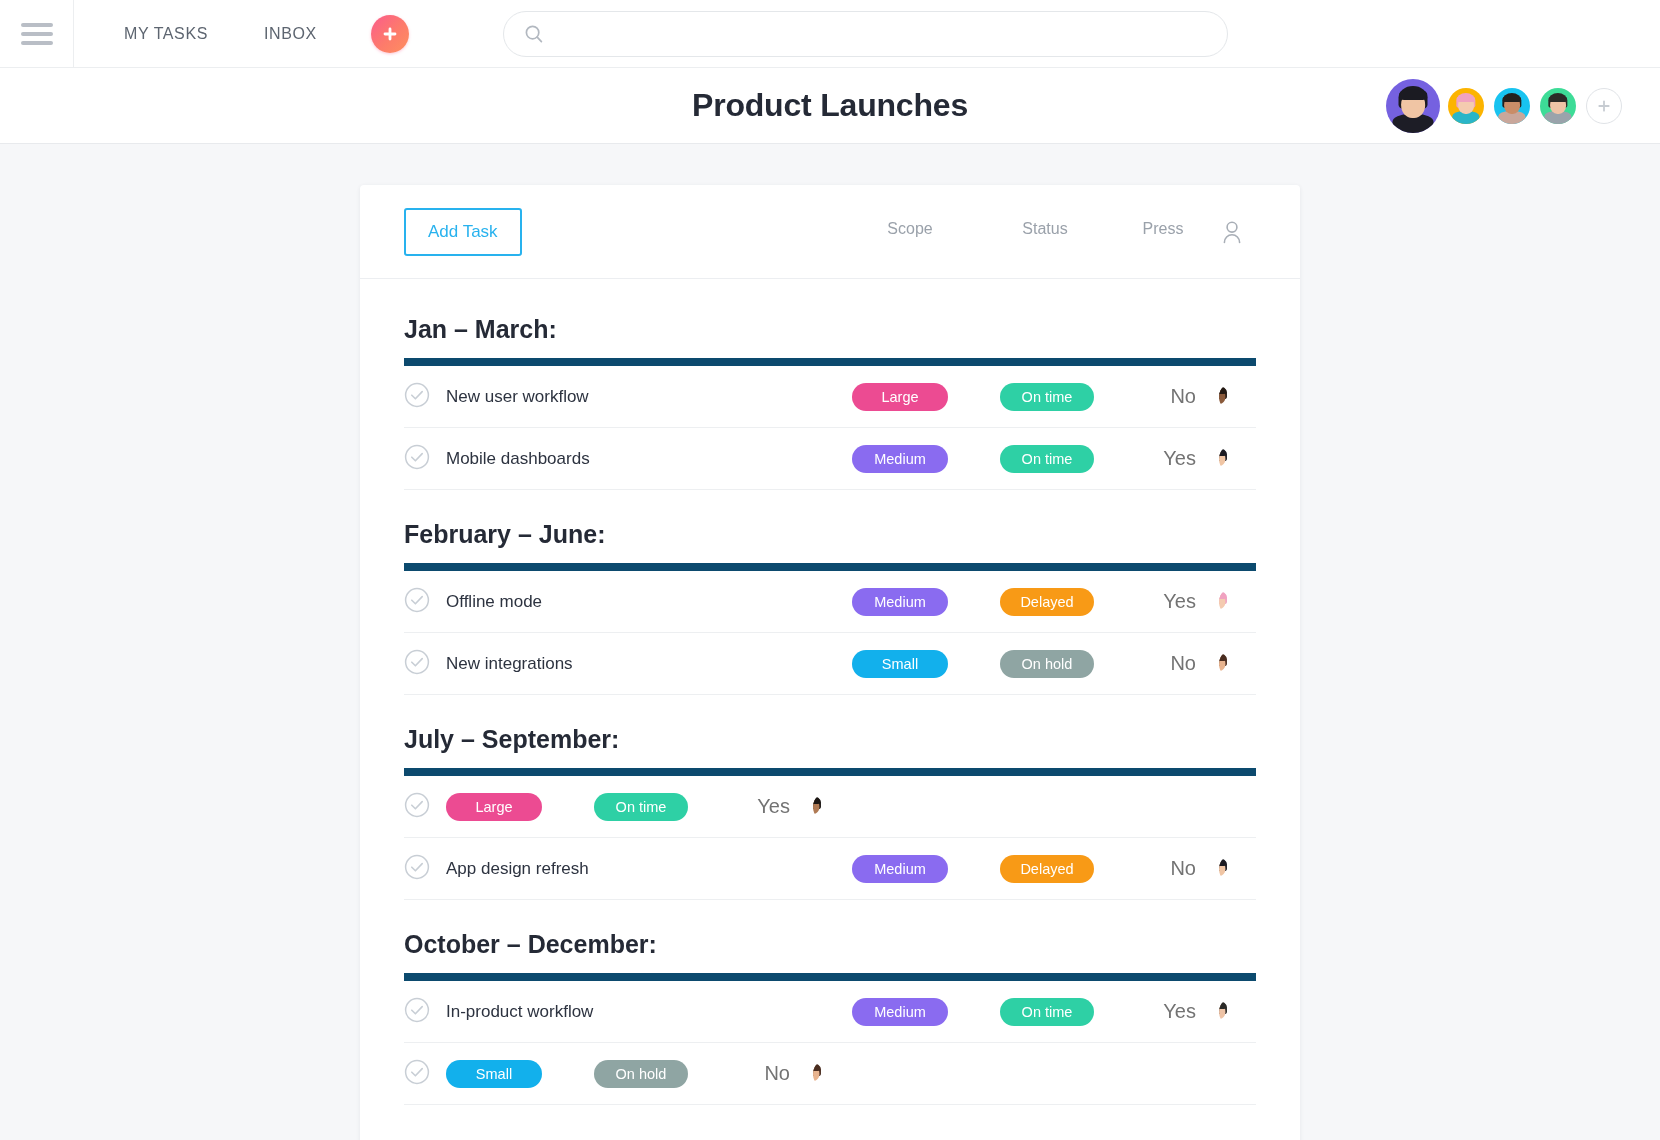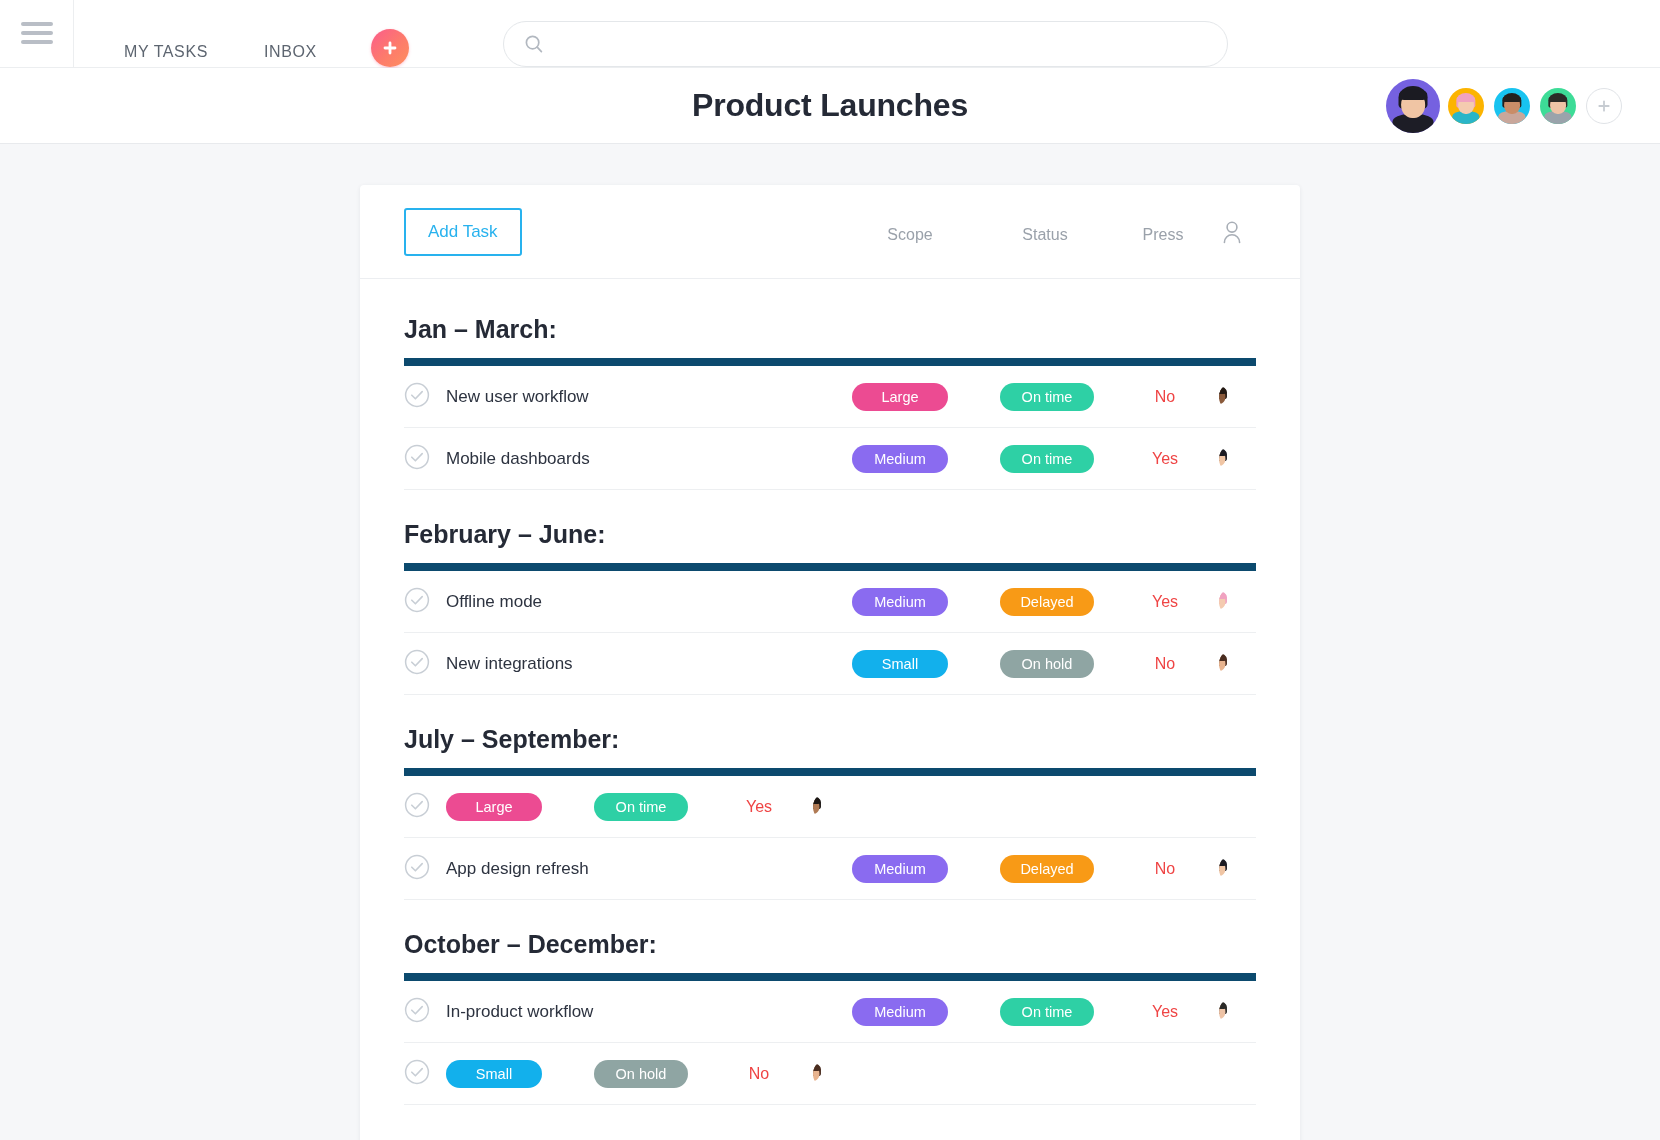--- a/index.html
+++ b/index.html
@@ -10,21 +10,21 @@
     background: #f6f7f9;
     font-family: "Liberation Sans", sans-serif;
     overflow: hidden;
   }
 
   
   .topnav {
     height: 68px;
     background: #ffffff;
     display: flex;
-    align-items: flex-end;
+    align-items: center;
     border-bottom: 1px solid #eceef0;
     position: relative;
   }
 
   .hamburger-wrap {
     width: 74px;
     height: 68px;
     display: flex;
     align-items: center;
     justify-content: center;
@@ -173,21 +173,21 @@
     background: #fff;
     font-size: 17px;
     font-family: "Liberation Sans", sans-serif;
     padding: 12px 22px;
     border-radius: 3px;
     cursor: pointer;
   }
   .col-headers {
     margin-left: auto;
     display: flex;
-    align-items: flex-end;
+    align-items: flex-start;
   }
   .col-head {
     font-size: 16px;
     color: #9aa1aa;
     text-align: center;
   }
   .col-head.scope  { width: 120px; }
   .col-head.status { width: 130px; margin-left: 10px; }
   .col-head.press  { width: 62px;  margin-left: 22px; }
   .col-head.person { width: 44px;  margin-left: 16px; display:flex; justify-content:center; }
@@ -222,21 +222,21 @@
     color: #ffffff;
     font-size: 14.5px;
     border-radius: 14px;
     height: 28px;
     line-height: 28px;
     text-align: center;
     display: inline-block;
   }
   .cell-scope  { width: 120px; display:flex; justify-content:flex-start; }
   .cell-status { width: 130px; margin-left: 10px; display:flex; justify-content:center; }
-  .cell-press  { width: 62px;  margin-left: 22px; text-align: center; font-size: 16px; color: #ef4444; }
+  .cell-press  { width: 62px;  margin-left: 22px; text-align: right; font-size: 20px; color: #737373; }
   .cell-person { width: 44px;  margin-left: 16px; display:flex; justify-content:center; }
 
   .badge.scope  { width: 96px; }
   .badge.status { width: 94px; }
 
   .row-avatar { width: 30px; height: 30px; border-radius: 50%; overflow: hidden; }
 
   
   .face { width: 100%; height: 100%; position: relative; }
   .face .head {

